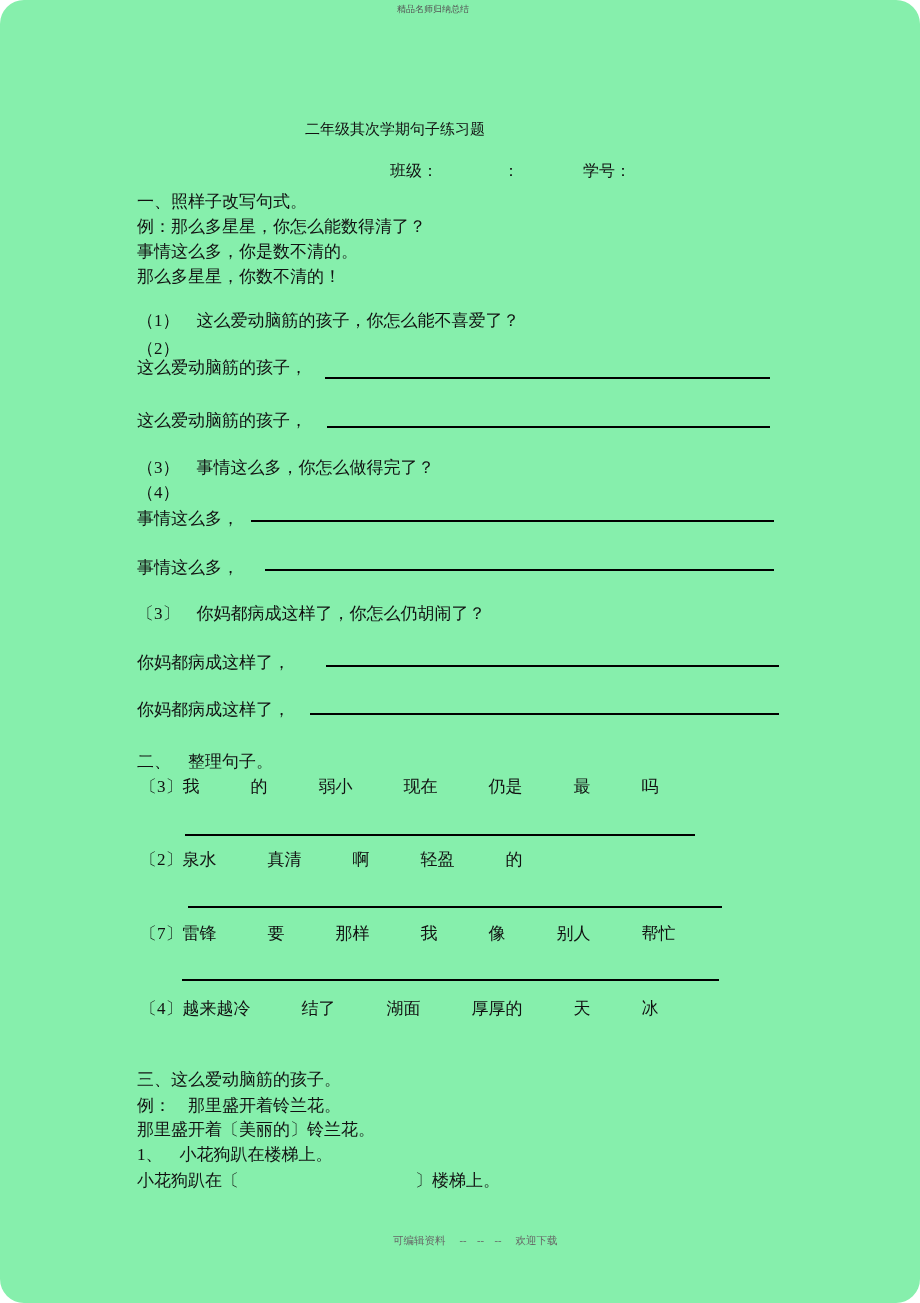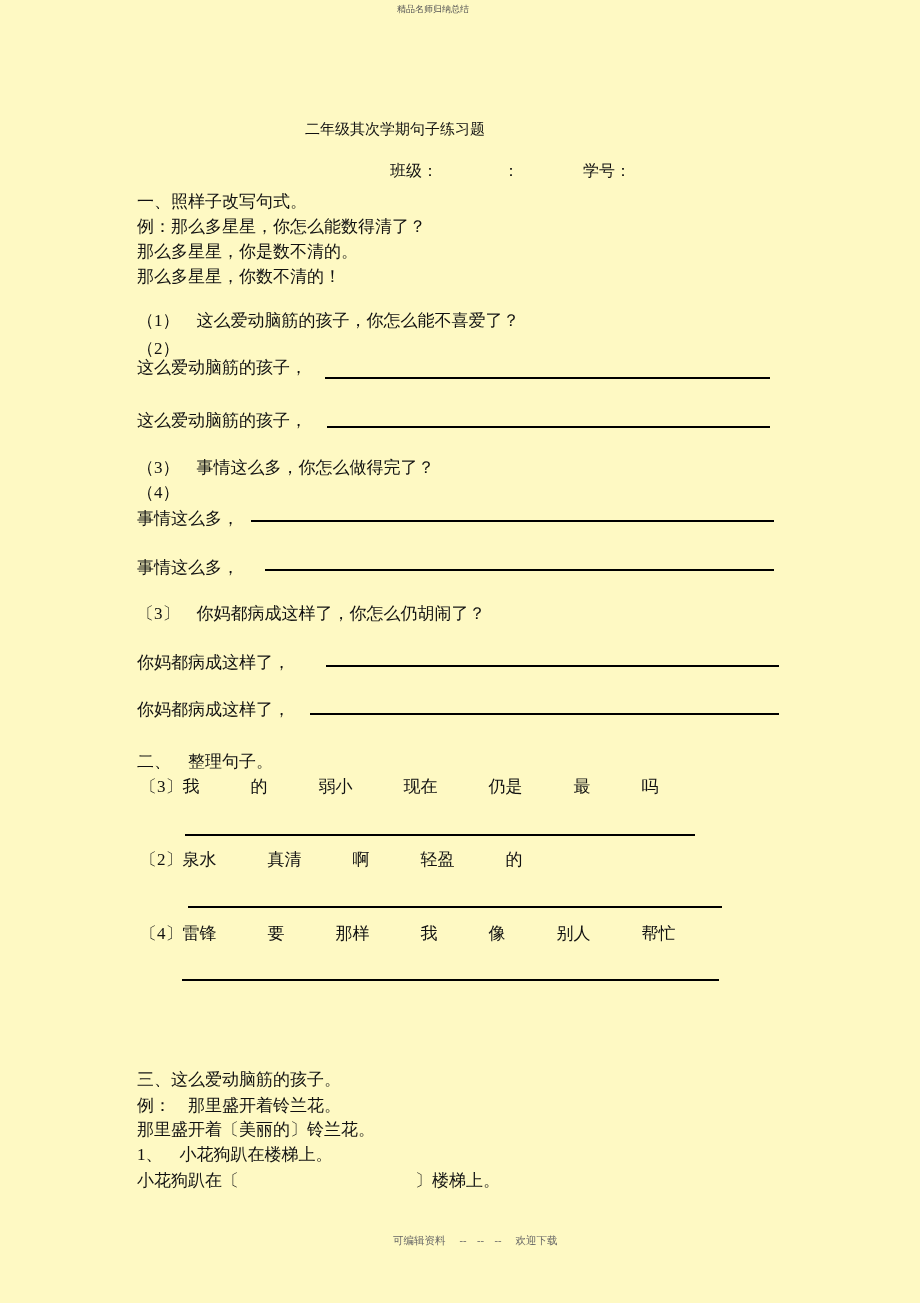--- a/index.html
+++ b/index.html
@@ -4,21 +4,21 @@
 <style>
   html, body { margin: 0; padding: 0; }
   body {
     width: 920px; height: 1303px;
     background: #ffffff;
     font-family: "Liberation Serif", "DejaVu Serif", serif;
     color: #111;
     position: relative;
     overflow: hidden;
   }
-  .page { position: absolute; inset: 0; background: #fef9c3; }
+  .page { position: absolute; inset: 0; background: #86efac; border-radius: 24px; }
   .wm-top {
     position: absolute; top: 3px; left: 397px;
     font-size: 9px; color: #555; letter-spacing: 0px; white-space: pre;
   }
   .doc-title {
     position: absolute; top: 116px; left: 305px;
     font-size: 15px; line-height: 26px; white-space: pre; color: #111;
   }
   .line {
     position: absolute; left: 137px;
@@ -44,21 +44,21 @@
   <div class="wm-top">精品名师归纳总结</div>
 
   <div class="doc-title">二年级其次学期句子练习题</div>
 
   <span class="info-span" style="left:390px">班级：</span>
   <span class="info-span" style="left:503px">：</span>
   <span class="info-span" style="left:583px">学号：</span>
 
   <div class="line" style="top:191px">一、照样子改写句式。</div>
   <div class="line" style="top:216px">例：那么多星星，你怎么能数得清了？</div>
-  <div class="line" style="top:241px">那么多星星，你是数不清的。</div>
+  <div class="line" style="top:241px">事情这么多，你是数不清的。</div>
   <div class="line" style="top:266px">那么多星星，你数不清的！</div>
 
   <div class="line" style="top:310px">（1）　这么爱动脑筋的孩子，你怎么能不喜爱了？</div>
   <div class="line" style="top:338px">（2）</div>
   <div class="line" style="top:357px">这么爱动脑筋的孩子，</div>
   <div class="blank" style="left:325px;top:377px;width:445px"></div>
   <div class="line" style="top:410px">这么爱动脑筋的孩子，</div>
   <div class="blank" style="left:327px;top:426px;width:443px"></div>
 
   <div class="line" style="top:457px">（3）　事情这么多，你怎么做得完了？</div>
@@ -72,22 +72,23 @@
   <div class="line" style="top:652px">你妈都病成这样了，</div>
   <div class="blank" style="left:326px;top:665px;width:453px"></div>
   <div class="line" style="top:699px">你妈都病成这样了，</div>
   <div class="blank" style="left:310px;top:713px;width:469px"></div>
 
   <div class="line" style="top:751px">二、　整理句子。</div>
   <div class="line" style="top:776px;left:140px">〔3〕我　　　的　　　弱小　　　现在　　　仍是　　　最　　　吗</div>
   <div class="blank" style="left:185px;top:834px;width:510px"></div>
   <div class="line" style="top:849px;left:140px">〔2〕泉水　　　真清　　　啊　　　轻盈　　　的</div>
   <div class="blank" style="left:188px;top:906px;width:534px"></div>
-  <div class="line" style="top:923px;left:140px">〔4〕雷锋　　　要　　　那样　　　我　　　像　　　别人　　　帮忙</div>
+  <div class="line" style="top:923px;left:140px">〔7〕雷锋　　　要　　　那样　　　我　　　像　　　别人　　　帮忙</div>
   <div class="blank" style="left:182px;top:979px;width:537px"></div>
+  <div class="line" style="top:998px;left:140px">〔4〕越来越冷　　　结了　　　湖面　　　厚厚的　　　天　　　冰</div>
 
   <div class="line" style="top:1069px">三、这么爱动脑筋的孩子。</div>
   <div class="line" style="top:1095px">例：　那里盛开着铃兰花。</div>
   <div class="line" style="top:1119px">那里盛开着〔美丽的〕铃兰花。</div>
   <div class="line" style="top:1144px">1、　小花狗趴在楼梯上。</div>
   <div class="line" style="top:1170px"><span>小花狗趴在〔</span><span class="fill-gap"></span><span>〕楼梯上。</span></div>
 
   <div class="footer">
     <span>可编辑资料</span>
     <span>--　--　--</span>

